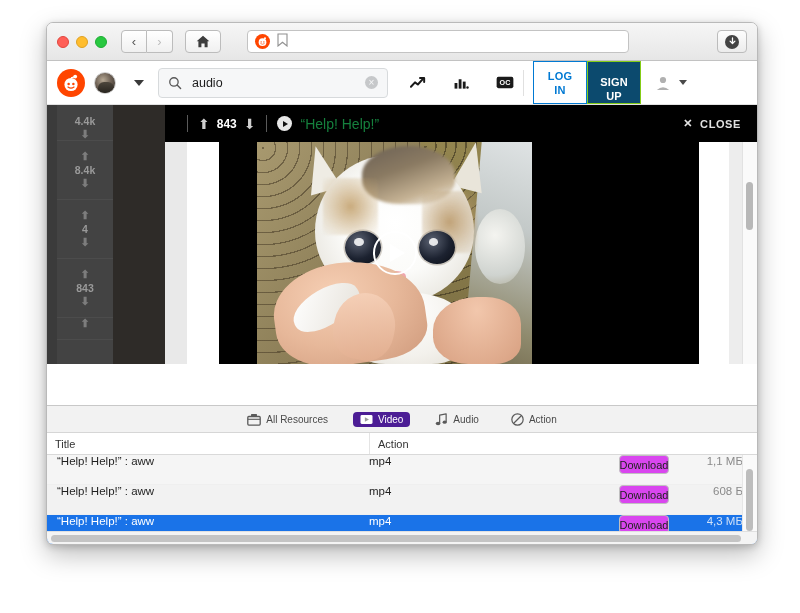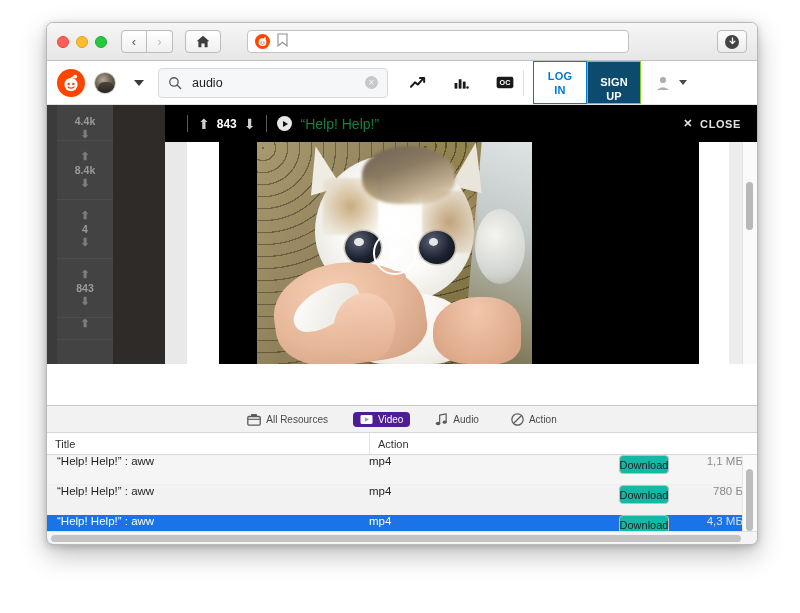--- a/index.html
+++ b/index.html
@@ -444,21 +444,21 @@
   }
   .row.alt { background: #f5f5f5; }
   .row.selected { background: #1a73e8; color: #ffffff; }
   .cell { padding-left: 10px; display: flex; align-items: center; }
   .cell.c-type { justify-content: flex-start; padding-left: 0; }
   .cell.c-act { justify-content: center; padding-left: 0; }
   .cell.c-size { justify-content: flex-end; padding-right: 14px; color: #8a8a8a; padding-left: 30px; }
   .row.selected .cell.c-size { color: #cfe0f7; }
   .dlbutton {
     width: 124px; height: 19px;
-    background: #14b8a6;
+    background: #d946ef;
     border: 1px solid #c0c0c0;
     border-radius: 4px;
     font-size: 11px; color: #222;
     display: flex; align-items: center; justify-content: center;
   }
   .rows-scrollbar {
     position: absolute; right: 4px; top: 14px;
     width: 7px; height: 62px;
     background: #bdbdbd; border-radius: 4px;
   }
@@ -723,21 +723,21 @@
         </div>
         <div class="cell c-size">1,1 МБ</div>
       </div>
 
       <div class="row">
         <div class="cell c-title">“Help! Help!” : aww</div>
         <div class="cell c-type">mp4</div>
         <div class="cell c-act">
           <span class="dlbutton">Download</span>
         </div>
-        <div class="cell c-size">780 Б</div>
+        <div class="cell c-size">608 Б</div>
       </div>
 
       <div class="row selected">
         <div class="cell c-title">“Help! Help!” : aww</div>
         <div class="cell c-type">mp4</div>
         <div class="cell c-act">
           <span class="dlbutton">Download</span>
         </div>
         <div class="cell c-size">4,3 МБ</div>
       </div>

